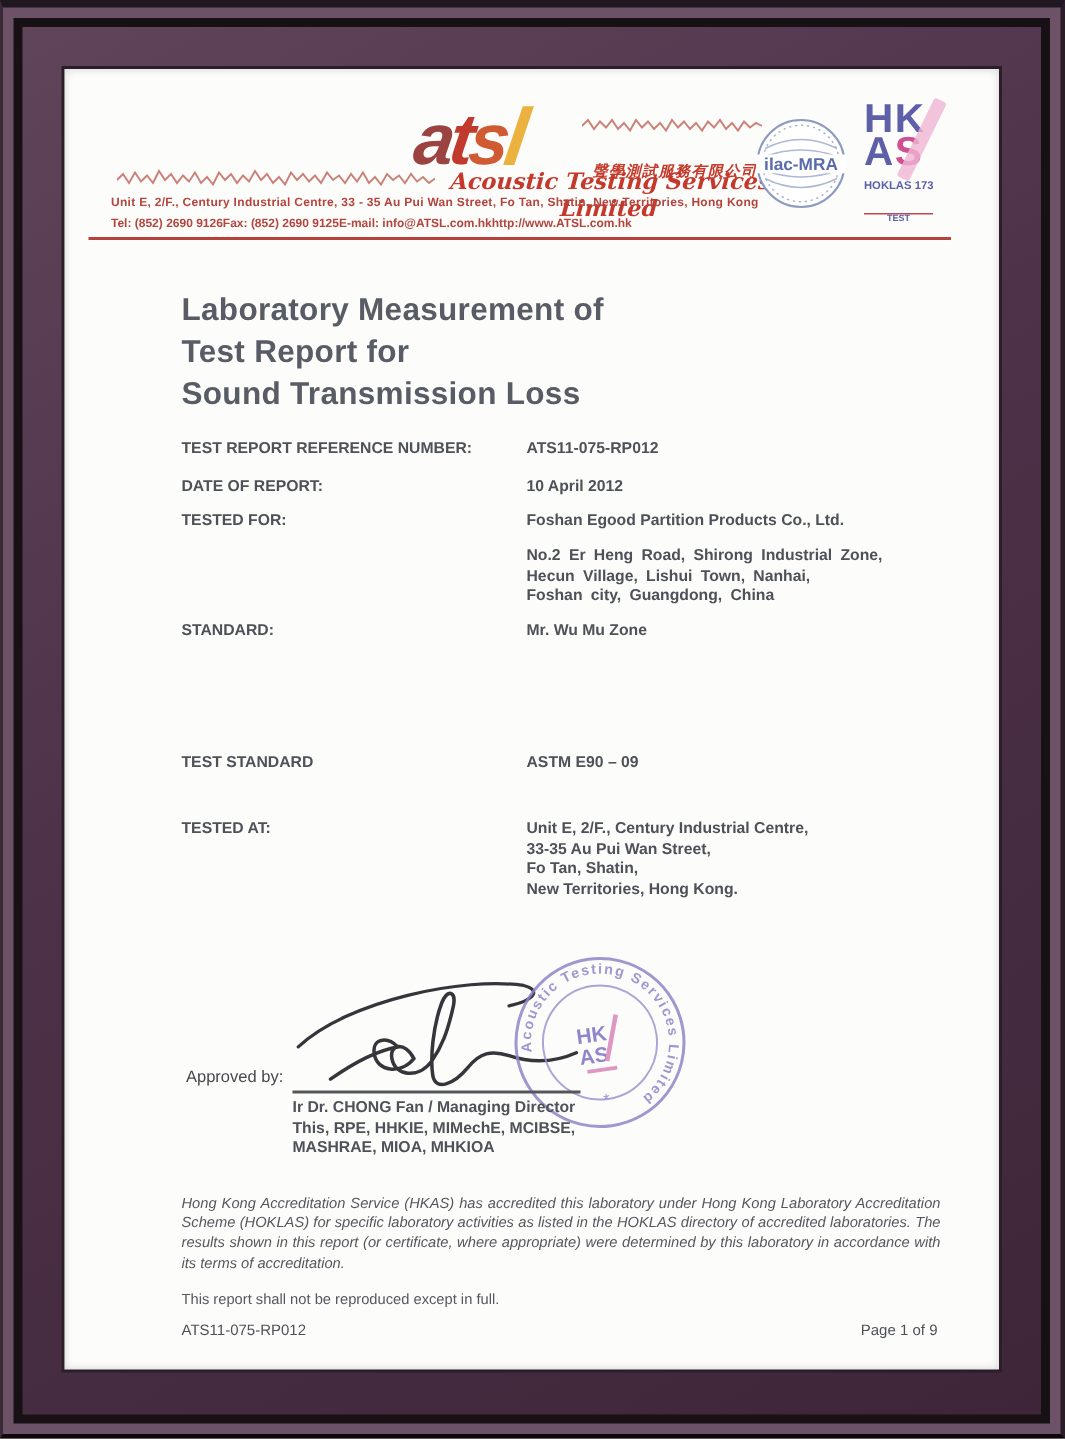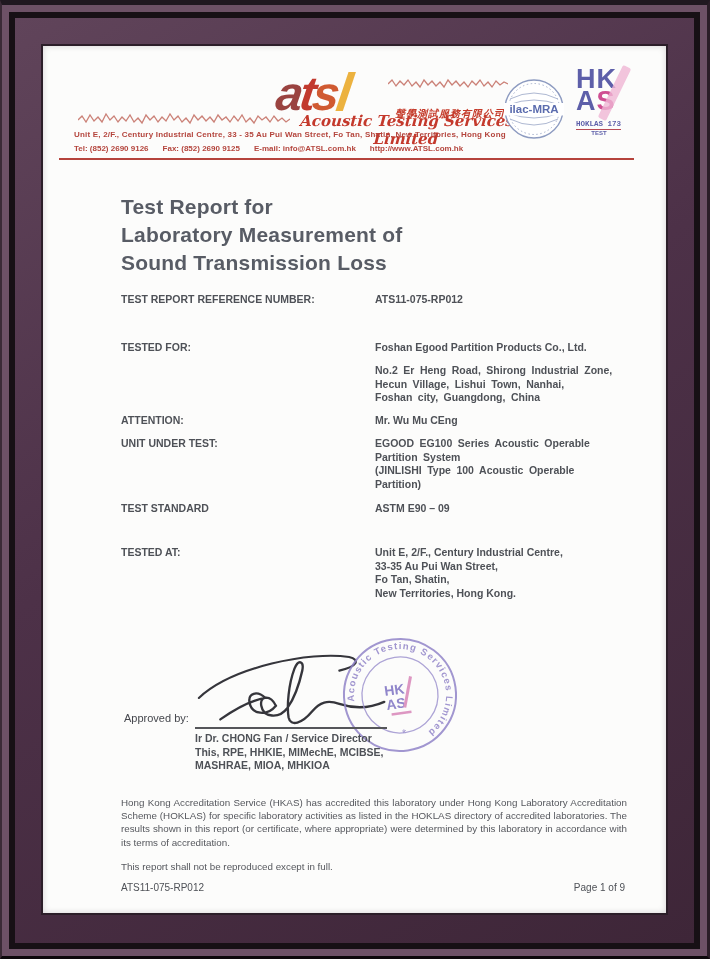--- a/index.html
+++ b/index.html
@@ -21,49 +21,49 @@
   .atsl .l-a{color:#9a4340;}
   .atsl .l-t{color:#c23a2e;}
   .atsl .l-s{color:#d05a31;}
   .atsl .l-l{color:#ecb23f;font-size:54px;transform:translateY(-5px);}
   .cjk{left:352px;top:61px;font-size:10px;font-weight:bold;color:#c53b2b;
        letter-spacing:1px;font-family:"DejaVu Sans",sans-serif;font-style:italic;}
   .script-name{left:256px;top:66px;width:215px;font-family:"DejaVu Serif",serif;
        font-style:italic;font-weight:bold;font-size:15px;color:#c4392c;text-align:center;
        transform:skewX(-4deg);}
   .addr1{left:31px;top:84px;font-size:8px;font-weight:bold;color:#b4453d;letter-spacing:.2px;text-align:right;}
-  .addr2{left:31px;top:98px;font-size:8px;font-weight:bold;color:#b4453d;display:flex;gap:14px;}
+  .addr2{left:31px;top:98px;font-size:8px;font-weight:bold;color:#b4453d;display:flex;}
   .redrule{left:16px;top:112px;width:575px;height:2px;background:#b5433c;}
   .hkas{left:533px;top:22px;width:82px;}
   .hkas-letters{position:relative;font-weight:900;font-size:27px;line-height:22px;
         color:#5d5fa9;letter-spacing:1px;font-family:"Liberation Sans",sans-serif;}
   .hkas-s{color:#cf4f92;}
   .hkas-ribbon{position:absolute;left:34px;top:-4px;width:9px;height:58px;
         background:#efb5d4;opacity:.8;transform:rotate(26deg);border-radius:2px;}
   .hoklas{margin-top:7px;font-size:7.5px;font-weight:bold;color:#5d5fa9;
-        border-bottom:1.5px solid #b84a56;display:inline-block;padding-bottom:1px;font-family:Liberation Mono, monospace;}
+        border-bottom:1.5px solid #b84a56;display:inline-block;padding-bottom:14px;}
   .hoklas-test{font-size:6px;font-weight:bold;color:#5d5fa9;text-align:center;width:46px;}
 
   
   .title{left:78px;top:147px;font-size:21px;font-weight:bold;color:#585c65;
          line-height:28px;letter-spacing:.2px;}
   .drow{left:78px;display:flex;align-items:flex-start;font-size:10.5px;font-weight:bold;
-        color:#4e5157;line-height:13.5px;gap:24px;}
+        color:#4e5157;line-height:13.5px;}
   .dlab{width:230px;flex:none;}
   .dval{width:260px;flex:none;white-space:pre-line;}
   .just .dval{word-spacing:2.6px;}
 
   
   .approved{left:81px;top:666px;font-size:11px;color:#45474d;text-align:right;}
   .sigline{left:152px;top:681px;width:192px;height:1.5px;background:#55565a;}
   .names{left:152px;top:686px;font-size:10.5px;font-weight:600;color:#4e5157;line-height:13.5px;}
 
   
   .accpara{left:78px;top:750px;width:506px;font-size:9.8px;line-height:13.2px;
-        color:#55575d;text-align:justify;}
+        color:#55575d;text-align:justify;font-style:italic;}
   .note{left:78px;top:815px;font-size:9.8px;color:#55575d;}
   .refrow{left:78px;top:836px;width:504px;display:flex;justify-content:space-between;
         font-size:10px;color:#4e5157;}
 </style>
 </head>
 <body>
 
 <div class="f1">
  <div class="f2">
   <div class="f3">
@@ -111,49 +111,46 @@
     <div class="abs addr1">Unit E, 2/F., Century Industrial Centre, 33 - 35 Au Pui Wan Street, Fo Tan, Shatin, New Territories, Hong Kong</div>
     <div class="abs addr2">
       <span>Tel: (852) 2690 9126</span>
       <span>Fax: (852) 2690 9125</span>
       <span>E-mail: info@ATSL.com.hk</span>
       <span>http://www.ATSL.com.hk</span>
     </div>
     <div class="abs redrule"></div>
 
     <div class="abs title">
+      <div>Laboratory Measurement of</div>
       <div>Test Report for</div>
-      <div>Laboratory Measurement of</div>
       <div>Sound Transmission Loss</div>
     </div>
 
     <div class="abs drow" style="top:247px">
       <span class="dlab">TEST REPORT REFERENCE NUMBER:</span>
       <span class="dval">ATS11-075-RP012</span>
+    </div>
+    <div class="abs drow" style="top:272px">
+      <span class="dlab">DATE OF REPORT:</span>
+      <span class="dval">10 April 2012</span>
     </div>
     <div class="abs drow" style="top:295px">
       <span class="dlab">TESTED FOR:</span>
       <span class="dval">Foshan Egood Partition Products Co., Ltd.</span>
     </div>
     <div class="abs drow just" style="top:318px">
       <span class="dlab"></span>
       <span class="dval">No.2 Er Heng Road, Shirong Industrial Zone,
 Hecun Village, Lishui Town, Nanhai,
 Foshan city, Guangdong, China</span>
     </div>
     <div class="abs drow" style="top:368px">
-      <span class="dlab">ATTENTION:</span>
-      <span class="dval">Mr. Wu Mu CEng</span>
-    </div>
-    <div class="abs drow just" style="top:391px">
-      <span class="dlab">UNIT UNDER TEST:</span>
-      <span class="dval">EGOOD EG100 Series Acoustic Operable
-Partition System
-(JINLISHI Type 100 Acoustic Operable
-Partition)</span>
+      <span class="dlab">STANDARD:</span>
+      <span class="dval">Mr. Wu Mu Zone</span>
     </div>
     <div class="abs drow" style="top:456px">
       <span class="dlab">TEST STANDARD</span>
       <span class="dval">ASTM E90 – 09</span>
     </div>
     <div class="abs drow" style="top:500px">
       <span class="dlab">TESTED AT:</span>
       <span class="dval">Unit E, 2/F., Century Industrial Centre,
 33-35 Au Pui Wan Street,
 Fo Tan, Shatin,
@@ -177,21 +174,21 @@
         <text x="46" y="74" font-family="Liberation Sans,sans-serif" font-size="14" font-weight="900" fill="#7d71c2">AS</text>
         <path d="M74,44 L64,74" stroke="#d885b8" stroke-width="3"></path>
         <rect x="50" y="78" width="20" height="2.5" fill="#d885b8"></rect>
         <text x="58" y="103" font-size="11" fill="#9184c8">*</text>
       </g>
     </svg>
 
     <div class="abs approved">Approved by:</div>
     <div class="abs sigline"></div>
     <div class="abs names">
-      <div>Ir Dr. CHONG Fan / Service Director</div>
+      <div>Ir Dr. CHONG Fan / Managing Director</div>
       <div>This, RPE, HHKIE, MIMechE, MCIBSE,</div>
       <div>MASHRAE, MIOA, MHKIOA</div>
     </div>
 
     <div class="abs accpara">Hong Kong Accreditation Service (HKAS) has accredited this laboratory under Hong Kong Laboratory Accreditation Scheme (HOKLAS) for specific laboratory activities as listed in the HOKLAS directory of accredited laboratories. The results shown in this report (or certificate, where appropriate) were determined by this laboratory in accordance with its terms of accreditation.</div>
     <div class="abs note">This report shall not be reproduced except in full.</div>
     <div class="abs refrow">
       <span>ATS11-075-RP012</span>
       <span>Page 1 of 9</span>
     </div>

